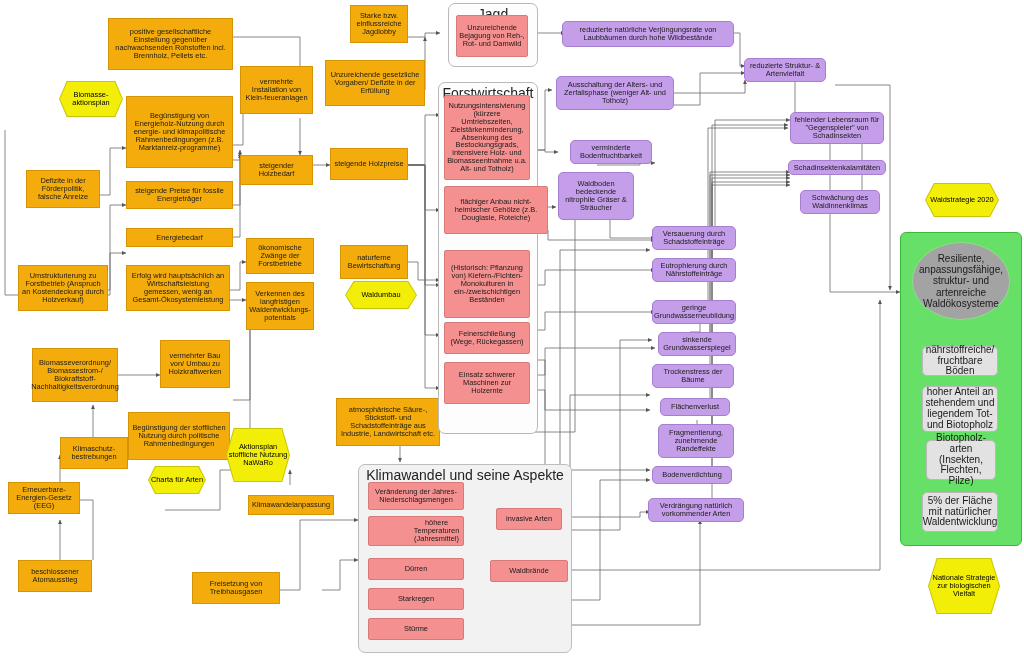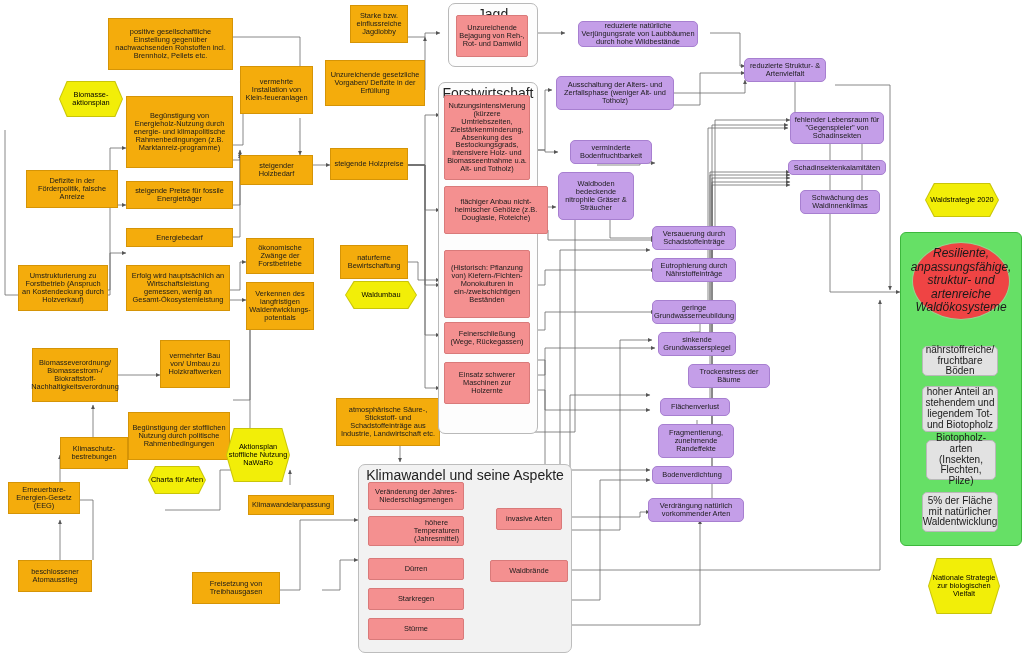--- a/index.html
+++ b/index.html
@@ -9,23 +9,23 @@
   .node{position:absolute;box-sizing:border-box;display:flex;align-items:center;justify-content:center;
         text-align:center;line-height:1.08;color:#1a1a1a;padding:1px 2px;}
   .orange{background:#f4ac0c;border:1px solid #d59406;font-size:7.4px;}
   .pink{background:#f49090;border:1px solid #d97a7a;border-radius:2px;font-size:7.4px;}
   .purple{background:#c49ee8;border:1px solid #a77fd0;border-radius:5px;font-size:7.4px;}
   .grey{background:#e2e2e2;border:1px solid #b9b9b9;border-radius:5px;font-size:10px;}
   .group{background:#f2f2f2;border:1px solid #bdbdbd;border-radius:7px;}
   .groupwhite{background:#fdfdfd;border:1px solid #b9b9b9;border-radius:7px;}
   .grouplabel{position:absolute;left:0;right:0;top:2px;text-align:center;font-size:14px;color:#222;}
   .greenpanel{background:#66e066;border:1px solid #3cb83c;border-radius:6px;}
-  .ellipse{position:absolute;background:#ef4444;border:1px solid #8fd98f;border-radius:50%;
+  .ellipse{position:absolute;background:#a3a3a3;border:1px solid #8fd98f;border-radius:50%;
            display:flex;align-items:center;justify-content:center;text-align:center;
-           font-style:italic;font-size:12px;line-height:1.12;color:#1a1a1a;}
+           font-size:10px;line-height:1.12;color:#1a1a1a;}
   .hexwrap{position:absolute;}
   .hexborder{position:absolute;left:0;top:0;width:100%;height:100%;background:#c9c509;
        clip-path:polygon(12% 0%,88% 0%,100% 50%,88% 100%,12% 100%,0% 50%);}
   .hexinner{position:absolute;left:1px;top:1px;width:calc(100% - 2px);height:calc(100% - 2px);
        background:#f2ee08;clip-path:polygon(12% 0%,88% 0%,100% 50%,88% 100%,12% 100%,0% 50%);
        display:flex;align-items:center;justify-content:center;text-align:center;font-size:7.4px;line-height:1.1;}
 </style>
 </head>
 <body>
 
@@ -112,21 +112,21 @@
       <path d="M490,432 L575,432 L575,210 L596,210"></path>
       <path d="M165,510 L220,510 L220,470 L248,470"></path>
       <path d="M230,590 L300,590 L300,520 L358,520"></path>
     </g>
   </svg>
 
   <div class="node orange" style="left:126px;top:96px;width:107px;height:72px;">Begünstigung von Energieholz-Nutzung durch energie- und klimapolitische Rahmenbedingungen (z.B. Marktanreiz-programme)</div>
   <div class="node orange" style="left:108px;top:18px;width:125px;height:52px;">positive gesellschaftliche Einstellung gegenüber nachwachsenden Rohstoffen incl. Brennholz, Pellets etc.</div>
   <div class="node orange" style="left:126px;top:181px;width:107px;height:28px;">steigende Preise für fossile Energieträger</div>
   <div class="node orange" style="left:126px;top:228px;width:107px;height:19px;">Energiebedarf</div>
-  <div class="node orange" style="left:26px;top:170px;width:92px;height:38px;">Defizite in der Förderpolitik, falsche Anreize</div>
+  <div class="node orange" style="left:26px;top:170px;width:74px;height:38px;">Defizite in der Förderpolitik, falsche Anreize</div>
   <div class="node orange" style="left:18px;top:265px;width:90px;height:46px;">Umstrukturierung zu Forstbetrieb (Anspruch an Kostendeckung durch Holzverkauf)</div>
   <div class="node orange" style="left:126px;top:265px;width:104px;height:46px;">Erfolg wird hauptsächlich an Wirtschaftsleistung gemessen, wenig an Gesamt-Ökosystemleistung</div>
   <div class="node orange" style="left:32px;top:348px;width:86px;height:54px;">Biomasseverordnung/ Biomassestrom-/ Biokraftstoff-Nachhaltigkeitsverordnung</div>
   <div class="node orange" style="left:60px;top:437px;width:68px;height:32px;">Klimaschutz-bestrebungen</div>
   <div class="node orange" style="left:8px;top:482px;width:72px;height:32px;">Erneuerbare-Energien-Gesetz (EEG)</div>
   <div class="node orange" style="left:18px;top:560px;width:74px;height:32px;">beschlossener Atomausstieg</div>
 
   <div class="node orange" style="left:240px;top:66px;width:73px;height:48px;">vermehrte Installation von Klein-feueranlagen</div>
   <div class="node orange" style="left:240px;top:155px;width:73px;height:30px;">steigender Holzbedarf</div>
   <div class="node orange" style="left:330px;top:148px;width:78px;height:32px;">steigende Holzpreise</div>
@@ -185,33 +185,33 @@
     <div class="grouplabel">Klimawandel und seine Aspekte</div>
   </div>
   <div class="node pink" style="left:368px;top:482px;width:96px;height:28px;">Veränderung der Jahres-Niederschlagsmengen</div>
   <div class="node pink" style="left:368px;top:516px;width:96px;height:30px;padding-left:43px;">höhere Temperaturen (Jahresmittel)</div>
   <div class="node pink" style="left:368px;top:558px;width:96px;height:22px;">Dürren</div>
   <div class="node pink" style="left:368px;top:588px;width:96px;height:22px;">Starkregen</div>
   <div class="node pink" style="left:368px;top:618px;width:96px;height:22px;">Stürme</div>
   <div class="node pink" style="left:496px;top:508px;width:66px;height:22px;">invasive Arten</div>
   <div class="node pink" style="left:490px;top:560px;width:78px;height:22px;">Waldbrände</div>
 
-  <div class="node purple" style="left:562px;top:21px;width:120px;height:26px;margin-left:16px;">reduzierte natürliche Verjüngungsrate von Laubbäumen durch hohe Wildbestände</div>
+  <div class="node purple" style="left:562px;top:21px;width:172px;height:26px;">reduzierte natürliche Verjüngungsrate von Laubbäumen durch hohe Wildbestände</div>
   <div class="node purple" style="left:556px;top:76px;width:118px;height:34px;">Ausschaltung der Alters- und Zerfallsphase (weniger Alt- und Totholz)</div>
   <div class="node purple" style="left:570px;top:140px;width:82px;height:24px;">verminderte Bodenfruchtbarkeit</div>
   <div class="node purple" style="left:558px;top:172px;width:76px;height:48px;">Waldboden bedeckende nitrophile Gräser &amp; Sträucher</div>
   <div class="node purple" style="left:744px;top:58px;width:82px;height:24px;">reduzierte Struktur- &amp; Artenvielfalt</div>
   <div class="node purple" style="left:790px;top:112px;width:94px;height:32px;">fehlender Lebensraum für "Gegenspieler" von Schadinsekten</div>
   <div class="node purple" style="left:788px;top:160px;width:98px;height:15px;">Schadinsektenkalamitäten</div>
   <div class="node purple" style="left:800px;top:190px;width:80px;height:24px;">Schwächung des Waldinnenklimas</div>
   <div class="node purple" style="left:652px;top:226px;width:84px;height:24px;">Versauerung durch Schadstoffeinträge</div>
   <div class="node purple" style="left:652px;top:258px;width:84px;height:24px;">Eutrophierung durch Nährstoffeinträge</div>
   <div class="node purple" style="left:652px;top:300px;width:84px;height:24px;">geringe Grundwasserneubildung</div>
   <div class="node purple" style="left:658px;top:332px;width:78px;height:24px;">sinkende Grundwasserspiegel</div>
-  <div class="node purple" style="left:688px;top:364px;width:82px;height:24px;">Trockenstress der Bäume</div>
+  <div class="node purple" style="left:652px;top:364px;width:82px;height:24px;">Trockenstress der Bäume</div>
   <div class="node purple" style="left:660px;top:398px;width:70px;height:18px;">Flächenverlust</div>
   <div class="node purple" style="left:658px;top:424px;width:76px;height:34px;">Fragmentierung, zunehmende Randeffekte</div>
   <div class="node purple" style="left:652px;top:466px;width:80px;height:18px;">Bodenverdichtung</div>
   <div class="node purple" style="left:648px;top:498px;width:96px;height:24px;">Verdrängung natürlich vorkommender Arten</div>
 
   <div class="greenpanel" style="position:absolute;left:900px;top:232px;width:120px;height:312px;"></div>
   <div class="ellipse" style="left:912px;top:242px;width:96px;height:76px;">Resiliente, anpassungsfähige, struktur- und artenreiche Waldökosysteme</div>
   <div class="node grey" style="left:922px;top:346px;width:76px;height:30px;">nährstoffreiche/ fruchtbare Böden</div>
   <div class="node grey" style="left:922px;top:386px;width:76px;height:46px;">hoher Anteil an stehendem und liegendem Tot- und Biotopholz</div>
   <div class="node grey" style="left:926px;top:440px;width:70px;height:40px;">Biotopholz-arten (Insekten, Flechten, Pilze)</div>

